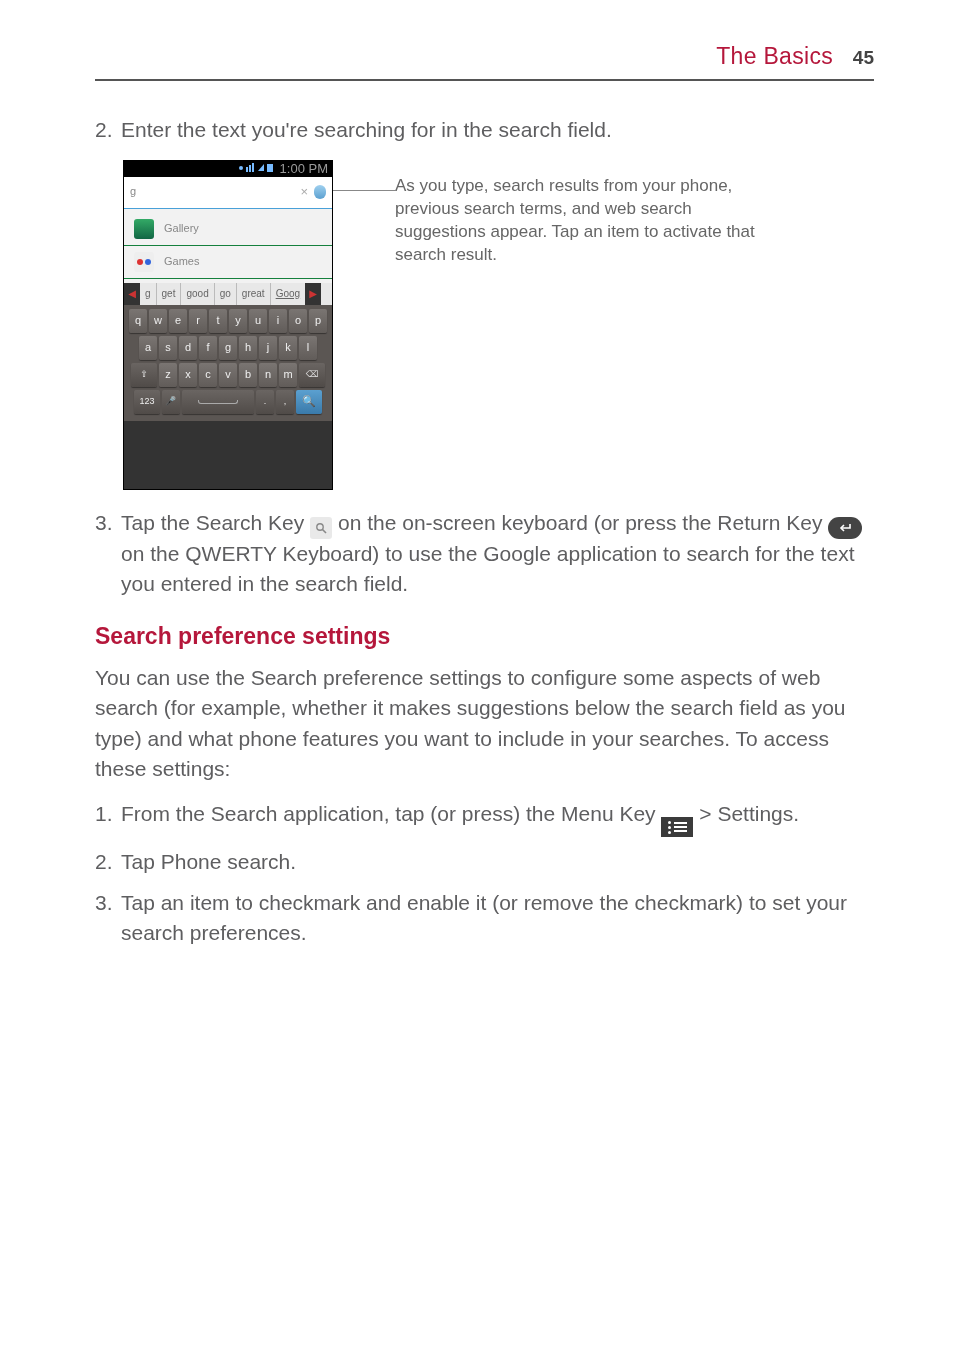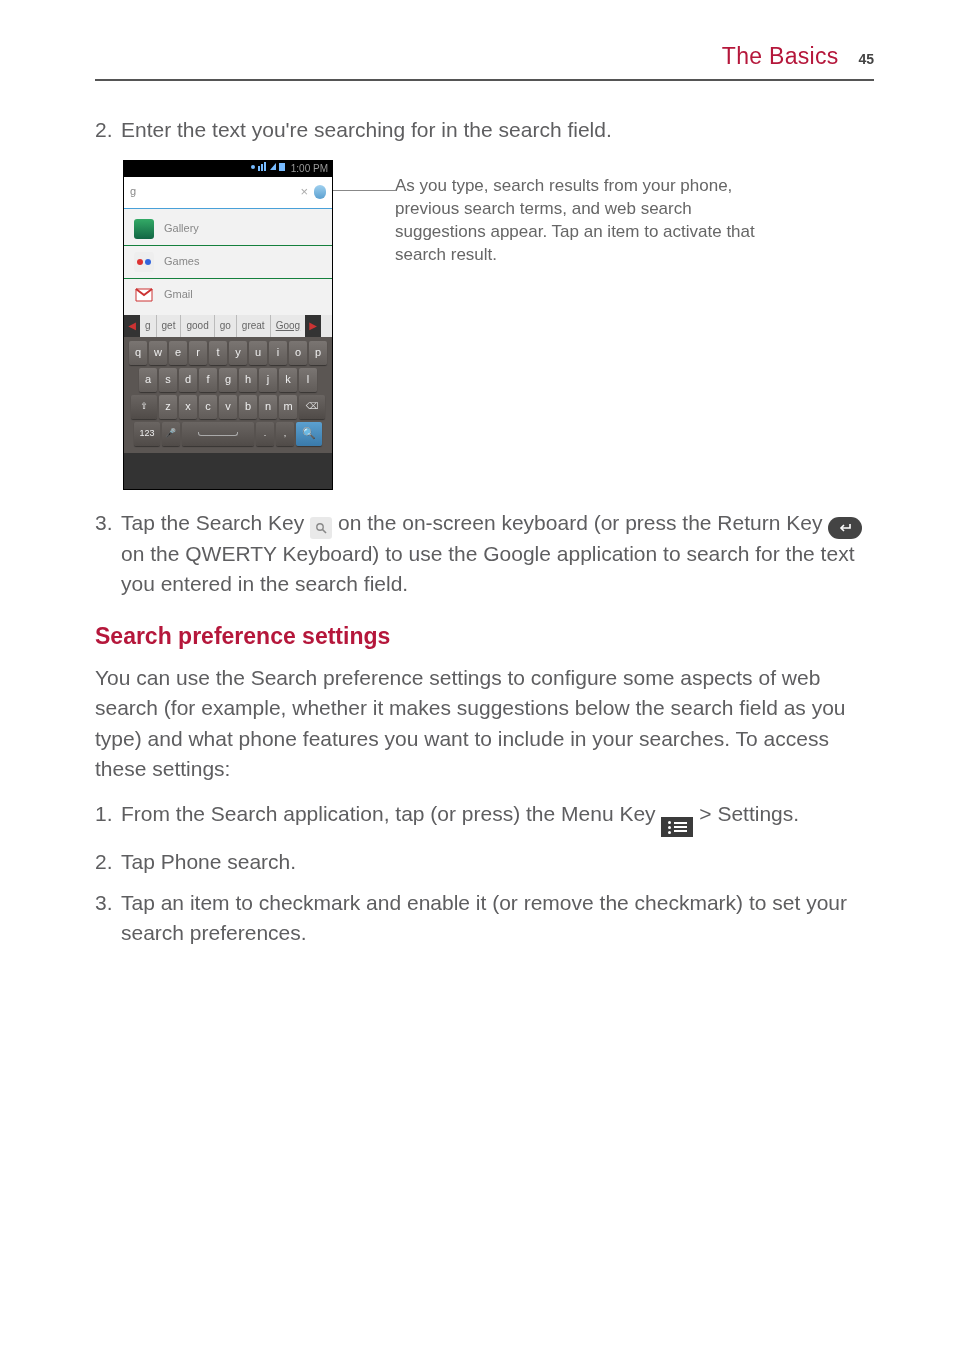--- a/index.html
+++ b/index.html
@@ -21,21 +21,21 @@
   }
   .header-title {
     color: #b5173b;
     font-size: 23px;
     letter-spacing: 0.3px;
     display: inline;
     margin-right: 14px;
   }
   .page-num {
     color: #444;
-    font-size: 14px;
+    font-size: 19px;
     font-weight: bold;
     display: inline;
   }
   .step {
     display: flex;
     margin-bottom: 10px;
   }
   .step-num {
     min-width: 26px;
     flex-shrink: 0;
@@ -57,21 +57,21 @@
     position: relative;
     flex-shrink: 0;
     font-size: 10px;
     color: #666;
   }
   .statusbar {
     height: 16px;
     background: #000;
     color: #999;
     text-align: right;
-    font-size: 10px;
+    font-size: 13px;
     line-height: 16px;
     padding-right: 4px;
   }
   .signal-icons { display:inline-block; }
   .searchbar {
     height: 32px;
     background: #fff;
     display: flex;
     align-items: center;
     padding: 0 6px;
@@ -270,29 +270,20 @@
       <span class="mic"></span>
     </div>
     <div class="sugg-area">
       <div class="sugg-item">
         <span class="sugg-icon ic-gallery"></span>
         <span class="sugg-label">Gallery</span>
       </div>
       <div class="sugg-item">
         <span class="sugg-icon ic-games"></span>
         <span class="sugg-label">Games</span>
-      </div>
-      <div class="sugg-item" style="border-bottom:none;">
-        <span class="sugg-icon ic-gmail">
-          <svg viewBox="0 0 20 20">
-              <path d="M2 4h16v12H2z" fill="#fff" stroke="#c33"></path>
-              <path d="M2 4l8 6 8-6" fill="none" stroke="#c33" stroke-width="2"></path>
-            </svg>
-        </span>
-        <span class="sugg-label">Gmail</span>
       </div>
     </div>
     <div class="pred-row">
       <div class="pred-arrow">◀</div>
       <div class="pred-cell">g</div>
       <div class="pred-cell">get</div>
       <div class="pred-cell">good</div>
       <div class="pred-cell">go</div>
       <div class="pred-cell">great</div>
       <div class="pred-cell" style="border-right:none;text-decoration:underline;">Goog</div>

